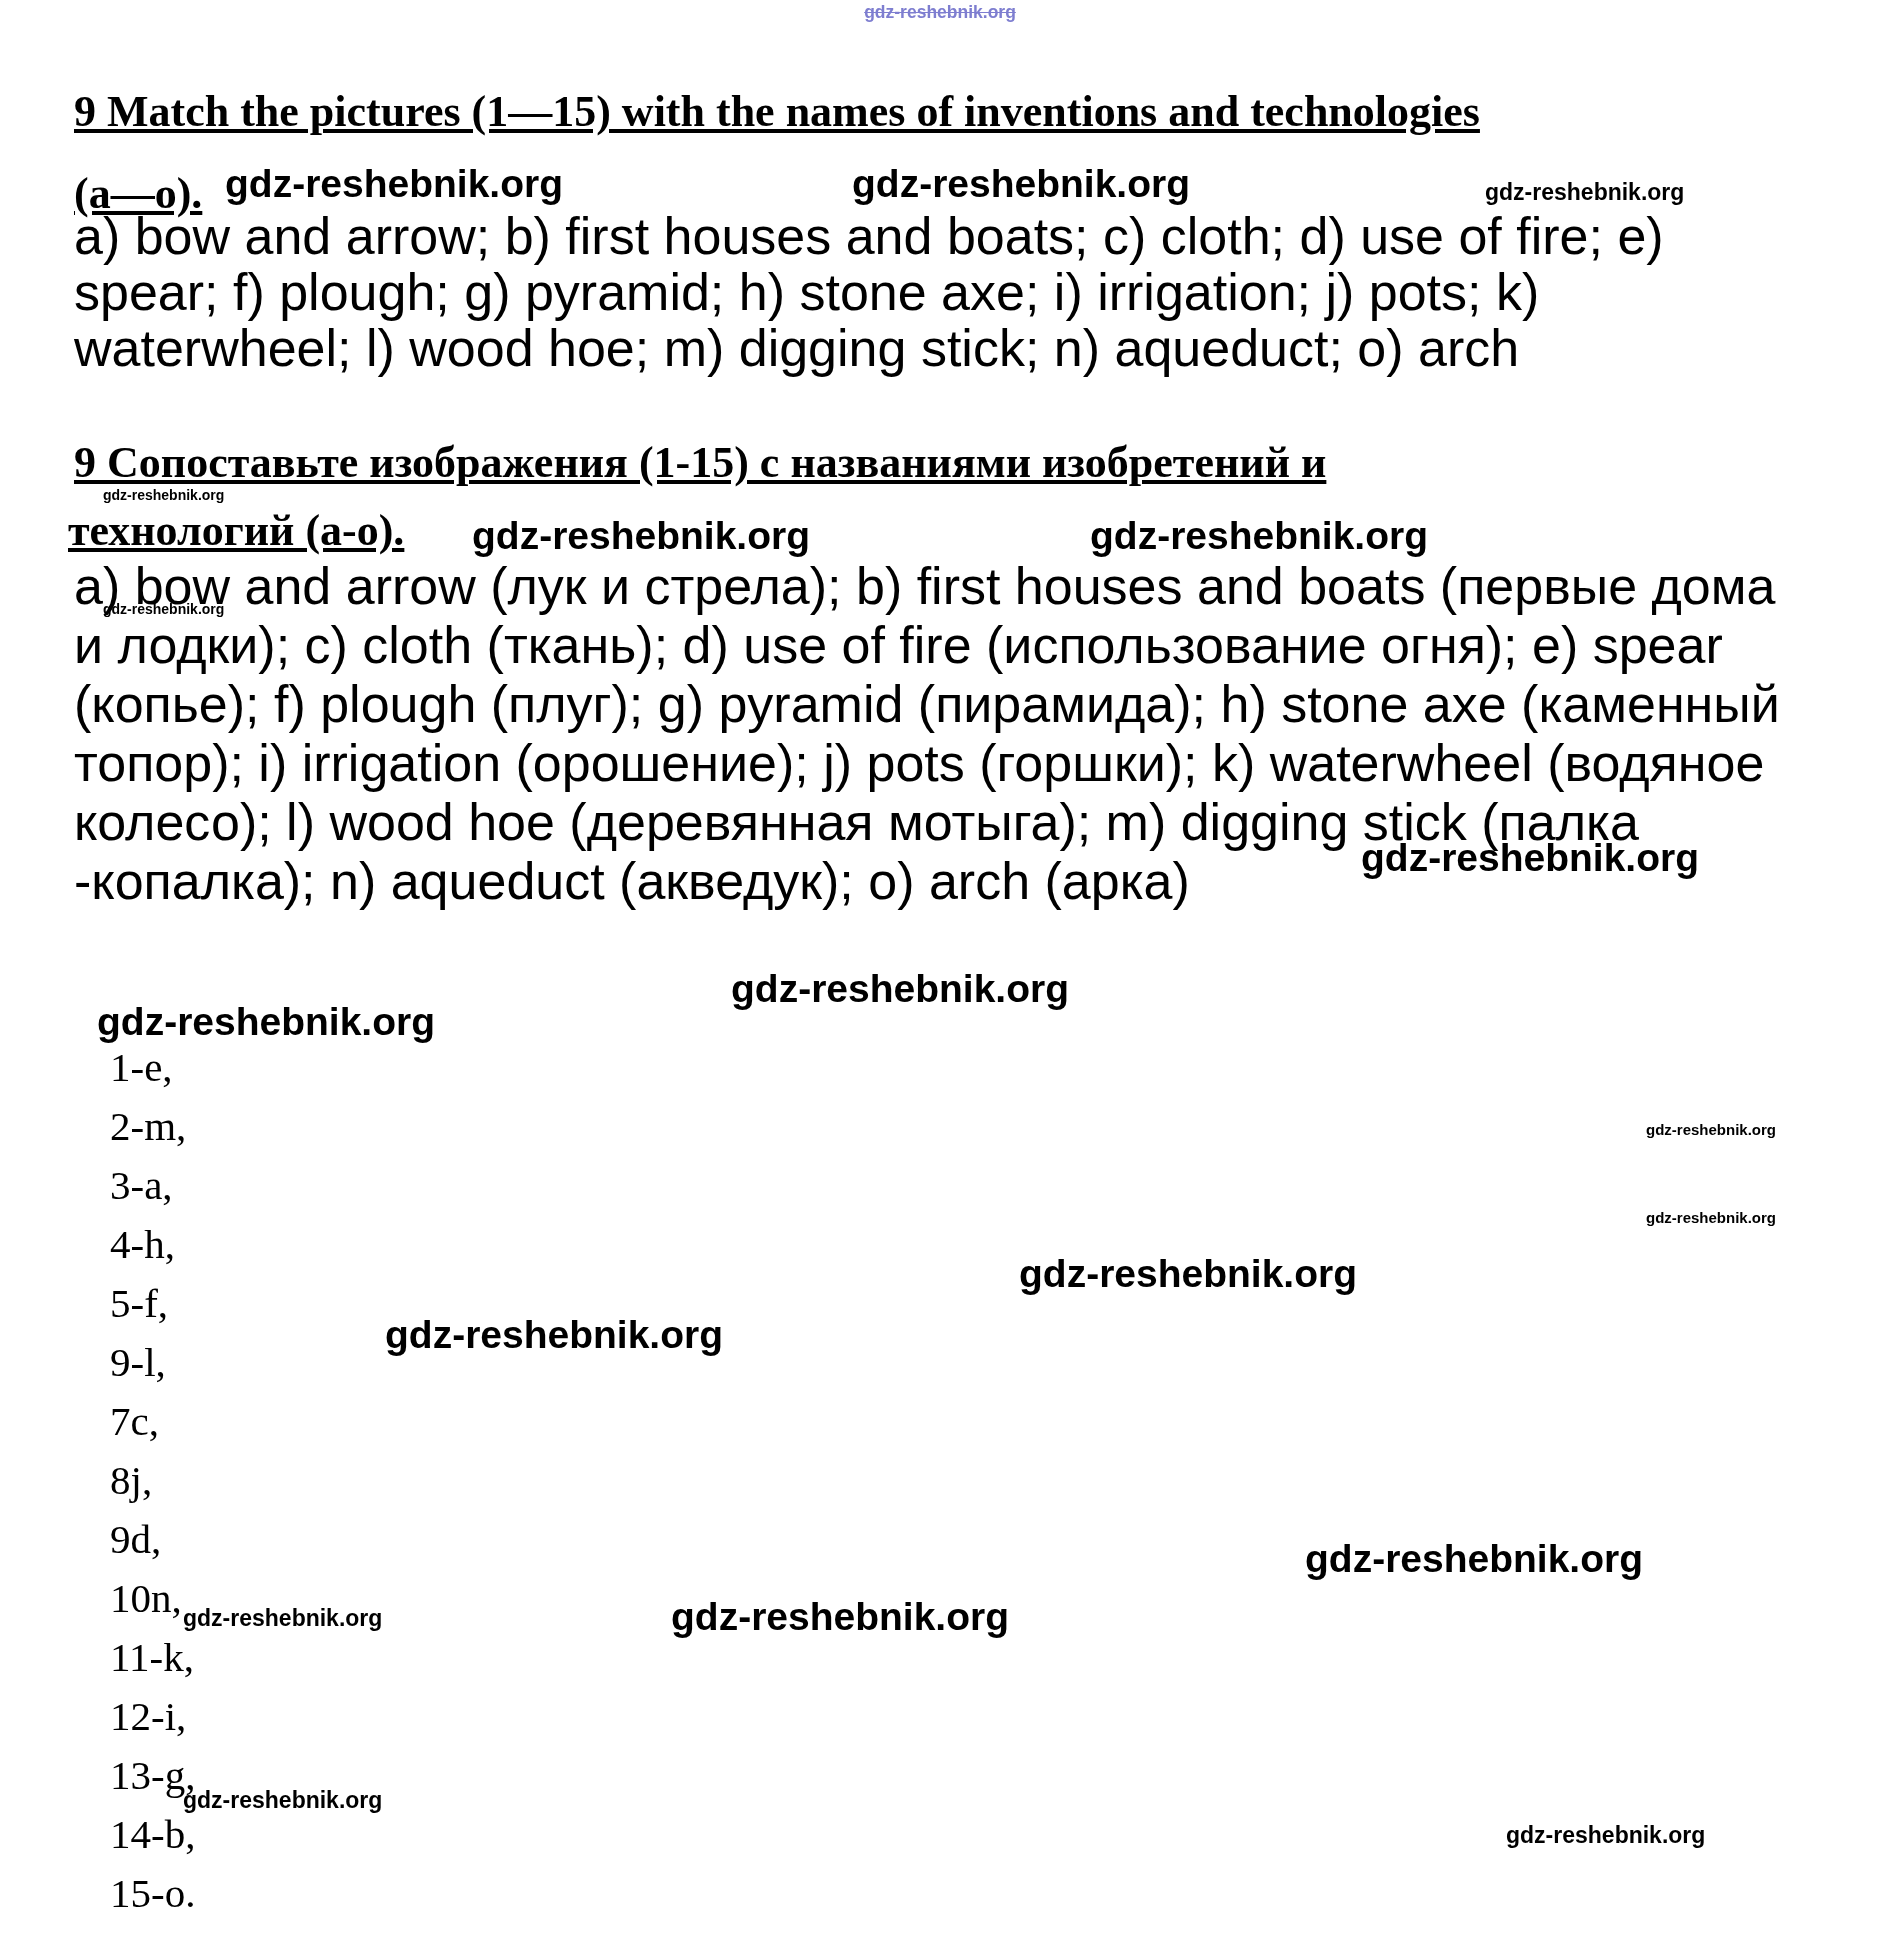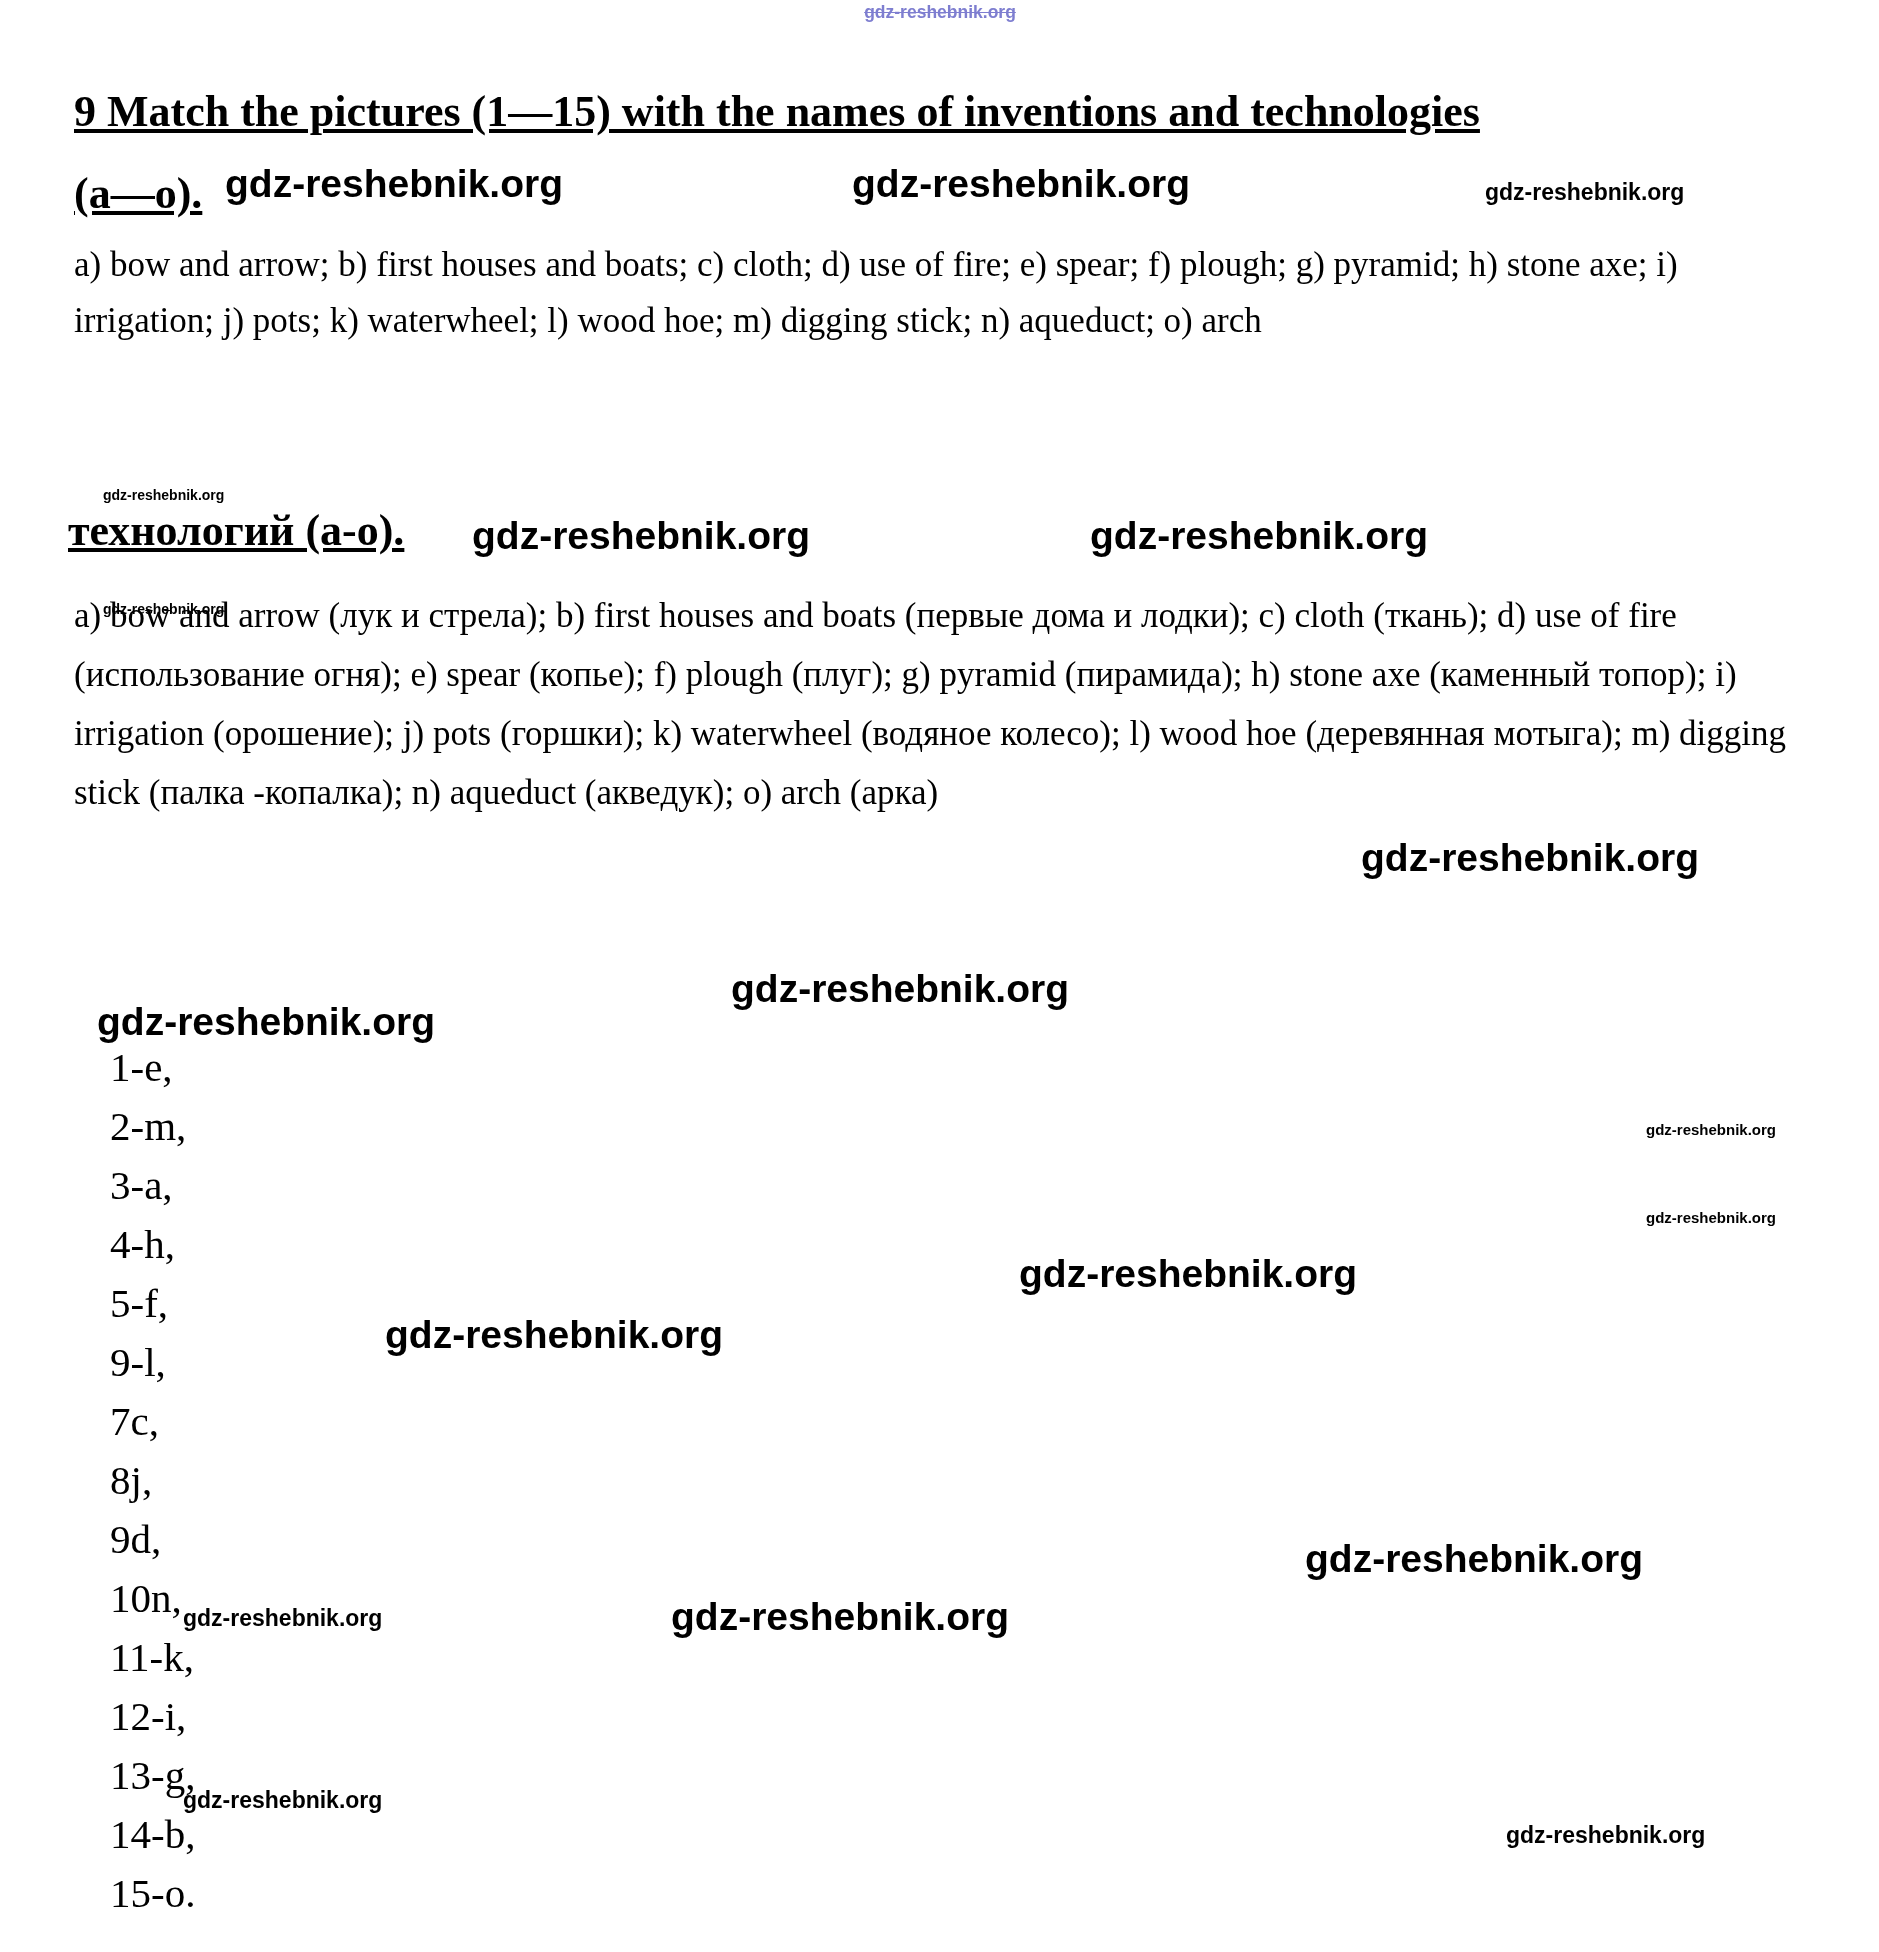--- a/index.html
+++ b/index.html
@@ -15,24 +15,23 @@
   }
   .abs { position: absolute; }
   .h-bold {
     font-family: "Liberation Serif", serif;
     font-weight: bold;
     font-size: 44px;
     white-space: nowrap;
     text-decoration: underline;
   }
   .body-text {
-    font-family: Liberation Serif, serif;
-    font-size: 35px;
+    font-family: Liberation Sans, sans-serif;
+    font-size: 52px;
     line-height: 56px;
-    margin-top: 29px;
   }
   .wm {
     font-family: "Liberation Sans", sans-serif;
     font-weight: 600;
     color: #000000;
     white-space: nowrap;
   }
   .wm-lg { font-size: 39px; }
   .wm-md { font-size: 23px; }
   .wm-sm { font-size: 15px; }
@@ -53,20 +52,21 @@
   <span class="abs wm wm-top" style="left:50%; top:1.7px; transform:translateX(-50%);">gdz-reshebnik.org</span>
 
   <div class="abs h-bold" style="left:74px; top:86px;">9 Match the pictures (1—15) with the names of inventions and technologies</div>
   <div class="abs h-bold" style="left:74px; top:168px;">(a—o).</div>
   <span class="abs wm wm-lg" style="left:225px; top:162px;">gdz-reshebnik.org</span>
   <span class="abs wm wm-lg" style="left:852px; top:162px;">gdz-reshebnik.org</span>
   <span class="abs wm wm-md" style="left:1485px; top:179px;">gdz-reshebnik.org</span>
 
   <div class="abs body-text" style="left:74px; top:208px; width:1659px;">a) bow and arrow; b) first houses and boats; c) cloth; d) use of fire; e) spear; f) plough; g) pyramid; h) stone axe; i) irrigation; j) pots; k) waterwheel; l) wood hoe; m) digging stick; n) aqueduct; o) arch</div>
 
+  <div class="abs h-bold" style="left:74px; top:437px;">9 Сопоставьте изображения (1-15) с названиями изобретений и</div>
   <span class="abs wm wm-xs" style="left:103px; top:487px;">gdz-reshebnik.org</span>
   <div class="abs h-bold" style="left:68px; top:505px;">технологий (а-о).</div>
   <span class="abs wm wm-lg" style="left:472px; top:514px;">gdz-reshebnik.org</span>
   <span class="abs wm wm-lg" style="left:1090px; top:514px;">gdz-reshebnik.org</span>
 
   <span class="abs wm wm-xs" style="left:103px; top:601px;">gdz-reshebnik.org</span>
   <div class="abs body-text" style="left:74px; top:557px; width:1725px; line-height:59px;">a) bow and arrow (лук и стрела); b) first houses and boats (первые дома и лодки); c) cloth (ткань); d) use of fire (использование огня); e) spear (копье); f) plough (плуг); g) pyramid (пирамида); h) stone axe (каменный топор); i) irrigation (орошение); j) pots (горшки); k) waterwheel (водяное колесо); l) wood hoe (деревянная мотыга); m) digging stick (палка -копалка); n) aqueduct (акведук); o) arch (арка)</div>
   <span class="abs wm wm-lg" style="left:1361px; top:836px;">gdz-reshebnik.org</span>
 
   <span class="abs wm wm-lg" style="left:731px; top:967px;">gdz-reshebnik.org</span>

